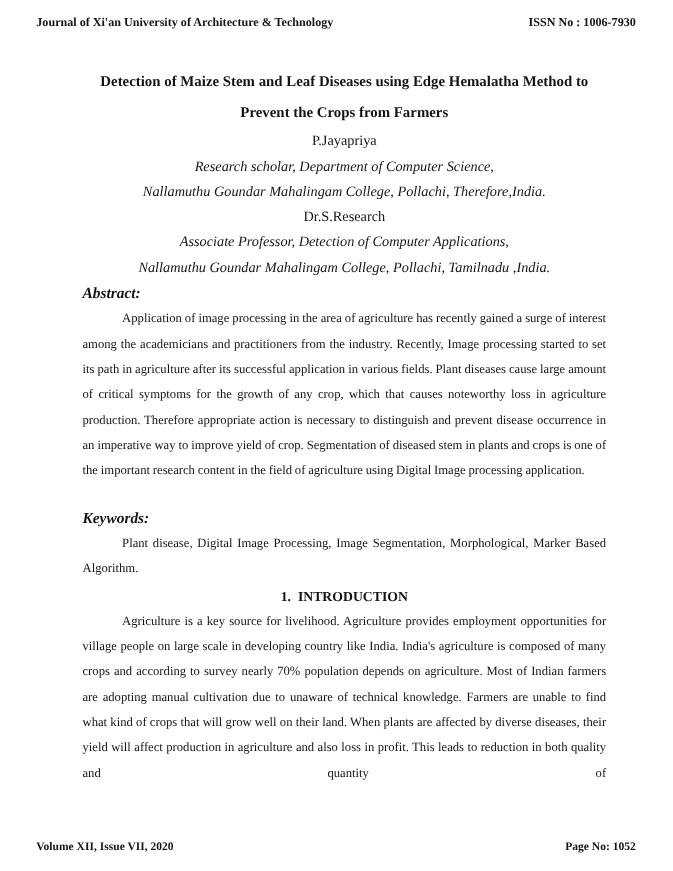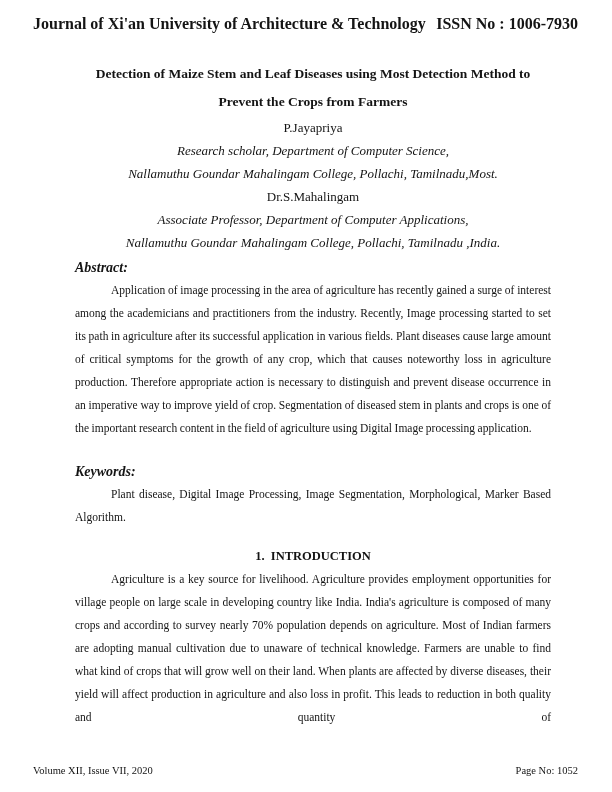--- a/index.html
+++ b/index.html
@@ -14,31 +14,31 @@
   }
   .running-header {
     position: absolute;
     top: 15px;
     left: 33px;
     right: 34px;
     display: flex;
     justify-content: space-between;
     align-items: baseline;
     font-weight: bold;
-    font-size: 16px;
+    font-size: 11px;
   }
   .running-footer {
     position: absolute;
     bottom: 16px;
     left: 33px;
     right: 34px;
     display: flex;
     justify-content: space-between;
     align-items: flex-end;
-    font-weight: normal;
+    font-weight: bold;
     font-size: 10.5px;
   }
   .content {
     position: absolute;
     left: 75px;
     top: 0;
     width: 476px;
   }
   .paper-title {
     margin-top: 60px;
@@ -65,51 +65,51 @@
   .para {
     margin: 0;
     font-size: 11.5px;
     line-height: 23px;
     text-align: justify;
     text-indent: 36px;
     word-spacing: -0.3px;
   }
   .para.cut { text-align-last: justify; }
   .section-heading {
-    margin-top: 16px;
+    margin-top: 2px;
     font-size: 12.5px;
     font-weight: bold;
     line-height: 23px;
     text-align: center;
     white-space: pre;
   }
 </style>
 </head>
 <body>
 
 <div class="page">
 
   <div class="running-header">
     <span>Journal of Xi'an University of Architecture &amp; Technology</span>
     <span>ISSN No : 1006-7930</span>
   </div>
 
   <div class="content">
 
     <div class="paper-title">
-      <div>Detection of Maize Stem and Leaf Diseases using Most Detection Method to</div>
+      <div>Detection of Maize Stem and Leaf Diseases using Edge Hemalatha Method to</div>
       <div>Prevent the Crops from Farmers</div>
     </div>
 
     <div class="authors">
       <div>P.Jayapriya</div>
       <div class="aff">Research scholar, Department of Computer Science,</div>
-      <div class="aff">Nallamuthu Goundar Mahalingam College, Pollachi, Tamilnadu,Most.</div>
-      <div>Dr.S.Mahalingam</div>
-      <div class="aff">Associate Professor, Department of Computer Applications,</div>
+      <div class="aff">Nallamuthu Goundar Mahalingam College, Pollachi, Therefore,India.</div>
+      <div>Dr.S.Research</div>
+      <div class="aff">Associate Professor, Detection of Computer Applications,</div>
       <div class="aff">Nallamuthu Goundar Mahalingam College, Pollachi, Tamilnadu ,India.</div>
     </div>
 
     <div class="inline-heading abstract-heading">Abstract:</div>
     <p class="para">Application of image processing in the area of agriculture has recently gained a surge of interest among the academicians and practitioners from the industry. Recently, Image processing started to set its path in agriculture after its successful application in various fields. Plant diseases cause large amount of critical symptoms for the growth of any crop, which that causes noteworthy loss in agriculture production. Therefore appropriate action is necessary to distinguish and prevent disease occurrence in an imperative way to improve yield of crop. Segmentation of diseased stem in plants and crops is one of the important research content in the field of agriculture using Digital Image processing application.</p>
 
     <div class="inline-heading keywords-heading">Keywords:</div>
     <p class="para">Plant disease, Digital Image Processing, Image Segmentation, Morphological, Marker Based Algorithm.</p>
 
     <div class="section-heading">1.  INTRODUCTION</div>

